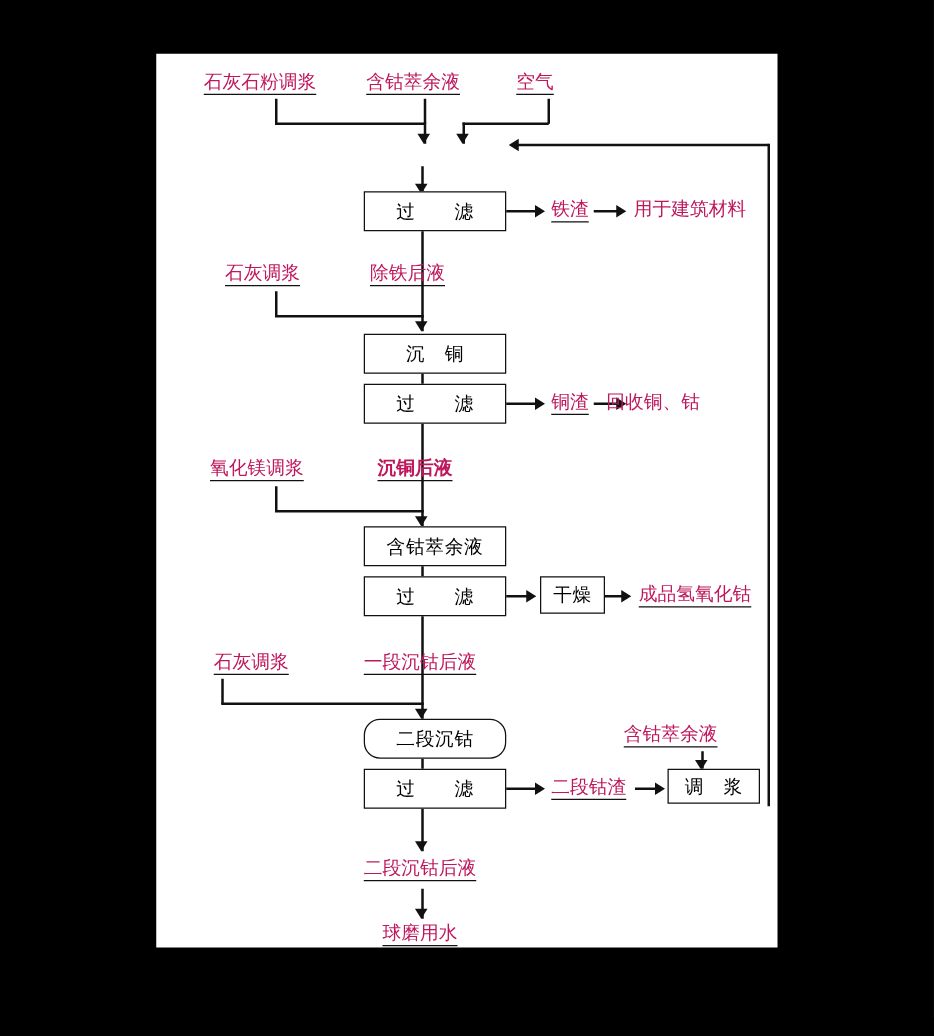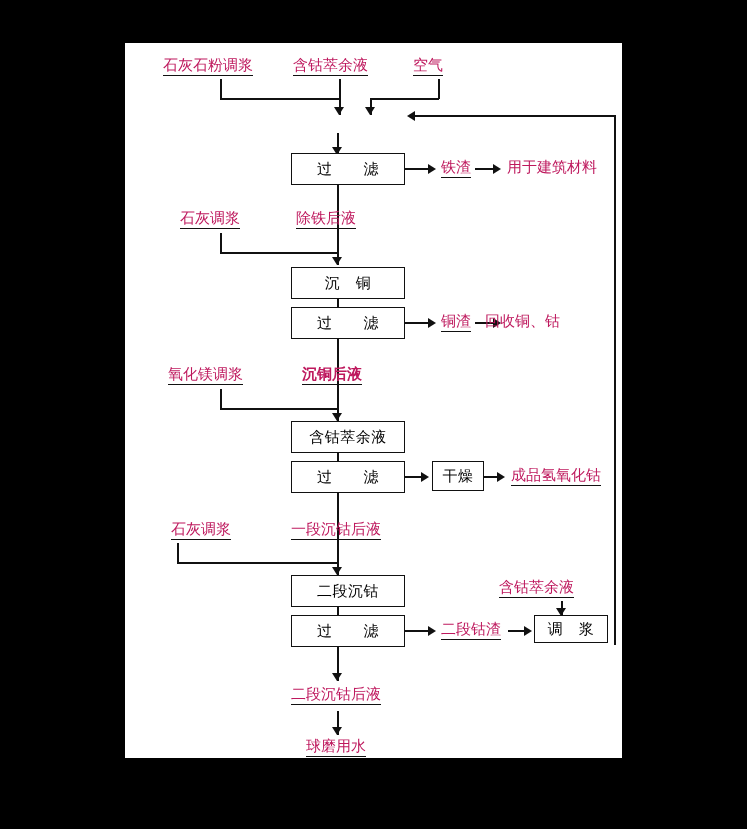--- a/index.html
+++ b/index.html
@@ -190,21 +190,21 @@
     <div class="label" style="left:46px; top:477px;">
       <span class="uline">石灰调浆</span>
     </div>
     <div class="label" style="left:166px; top:477px;">
       <span class="uline">一段沉钴后液</span>
     </div>
     <div class="line vline" style="left:52px; top:500px; height:20px;"></div>
     <div class="line hline" style="left:52px; top:519px; width:162px;"></div>
     <div class="arrow-down" style="left:207px; top:524px;"></div>
 
-    <div class="node" style="left:166px; top:532px; width:114px; height:32px;">二段沉钴</div>
+    <div class="node" style="left:166px; top:532px; width:114px; height:32px;border-radius:13px;">二段沉钴</div>
 
     <div class="line vline" style="left:212px; top:564px; height:22px;"></div>
     <div class="arrow-down" style="left:207px; top:578px;"></div>
 
     <div class="node" style="left:166px; top:572px; width:114px; height:32px;">过　　滤</div>
 
     <div class="line hline" style="left:280px; top:587px; width:25px;"></div>
     <div class="arrow-right" style="left:303px; top:583px;"></div>
     <div class="label" style="left:316px; top:577px;">
       <span class="uline">二段钴渣</span>

